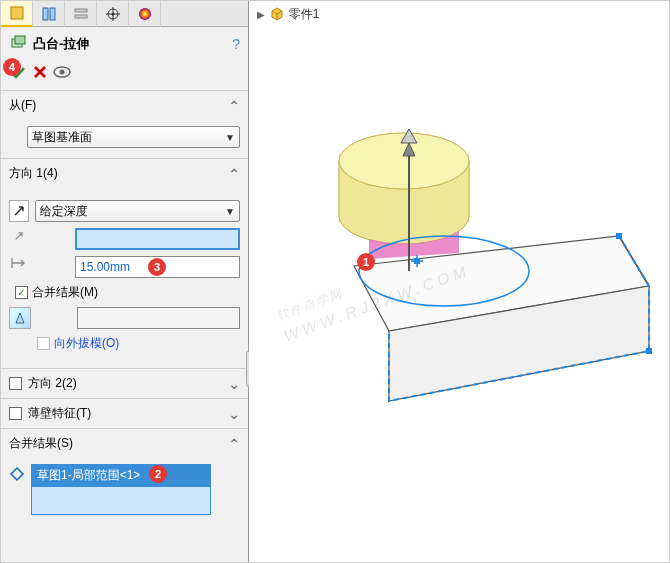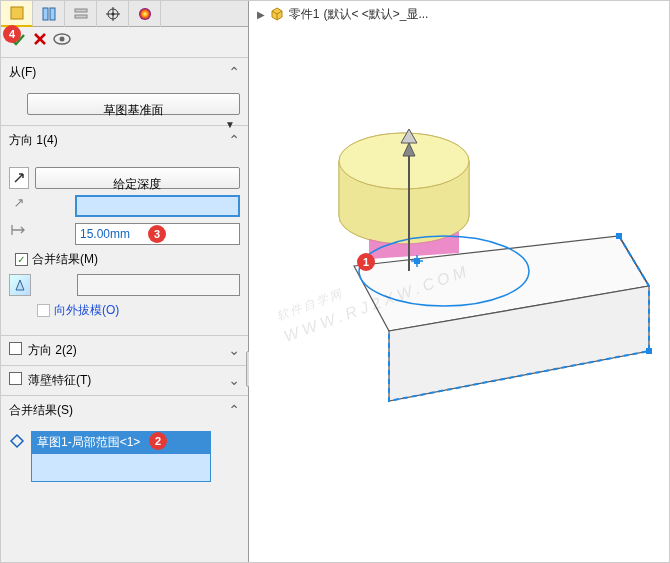--- a/index.html
+++ b/index.html
@@ -10,24 +10,24 @@
 .tab.active { background: #fff9d6; border-bottom: 2px solid #e6b800; }
 .feature-header { display: flex; align-items: center; padding: 6px 8px; }
 .feature-header .icon { margin-right: 6px; }
 .feature-title { font-weight: bold; font-size: 13px; }
 .help-icon { margin-left: auto; color: #4a90d9; font-size: 14px; }
 .action-bar { display: flex; align-items: center; gap: 6px; padding: 4px 8px 8px; }
 .ok-btn { color: #2e8b2e; width: 18px; height: 18px; display: flex; align-items: center; justify-content: center; font-size: 14px; position: relative; }
 .cancel-btn { color: #c00; font-size: 14px; }
 .eye-btn { color: #666; font-size: 14px; }
 .section { border-top: 1px solid #ccc; }
-.section-header { display: flex; align-items: flex-start; padding: 6px 8px; background: #f0f0f0; cursor: pointer; }
+.section-header { display: flex; align-items: center; padding: 6px 8px; background: #f0f0f0; cursor: pointer; }
 .section-header .chev { margin-left: auto; color: #666; font-size: 14px; }
 .section-body { padding: 6px 8px 10px; background: #f0f0f0; }
-.combo { width: 100%; height: 22px; border: 1px solid #888; background: linear-gradient(#fff,#eee); padding: 8px 4px; display: flex; align-items: center; border-radius: 2px; flex-direction: column; }
+.combo { width: 100%; height: 22px; border: 1px solid #888; background: linear-gradient(#fff,#eee); padding: 2px 4px; display: flex; align-items: center; border-radius: 2px; }
 .combo .arrow { margin-left: auto; color: #333; font-size: 10px; }
 .row { display: flex; gap: 6px; margin: 6px 0; }
 .flip-btn { width: 22px; height: 22px; border: 1px solid #aaa; background: #fff; display: flex; align-items: center; justify-content: center; }
 .input-box { flex: 1; height: 22px; border: 1px solid #888; background: #fff; padding: 0 4px; display: flex; align-items: center; margin-left: 40px; }
 .input-box.selected { background: #cde6ff; border: 1px solid #3a8ed8; }
 .depth-icon { color: #888; font-size: 13px; width: 20px; text-align: center; }
 .checkbox-row { display: flex; align-items: center; gap: 4px; margin: 6px 0 6px 6px; }
 .checkbox { width: 13px; height: 13px; border: 1px solid #666; background: #fff; display: flex; align-items: center; justify-content: center; font-size: 10px; color: #2e8b2e; }
 .draft-icon { width: 22px; height: 22px; border: 1px solid #aaa; background: linear-gradient(135deg,#dff,#bdf); display: flex; align-items: center; justify-content: center; font-size: 11px; color: #369; }
 .contour-box { margin-left: 26px; background: #3a8ed8; color: #fff; padding: 3px 6px; position: relative; width: 180px; }
@@ -79,20 +79,30 @@
             <radialGradient id="g1">
               <stop offset="0%" stop-color="#ff8"></stop>
               <stop offset="50%" stop-color="#f80"></stop>
               <stop offset="100%" stop-color="#808"></stop>
             </radialGradient>
           </defs>
         </svg>
     </div>
   </div>
 
+  <div class="feature-header">
+    <span class="icon">
+      <svg width="18" height="18">
+          <rect x="3" y="6" width="10" height="8" fill="#c8e6c9" stroke="#2e7d32"></rect>
+          <rect x="6" y="3" width="10" height="8" fill="#a5d6a7" stroke="#2e7d32"></rect>
+        </svg>
+    </span>
+    <span class="feature-title">凸台-拉伸</span>
+    <span class="help-icon">?</span>
+  </div>
 
   <div class="action-bar">
     <span class="ok-btn">
       <svg width="16" height="16">
           <path d="M2 8 L6 12 L14 3" stroke="#2e8b2e" stroke-width="2.5" fill="none"></path>
         </svg>
       <span class="badge" style="left:-6px; top:-6px">4</span>
     </span>
     <span class="cancel-btn">
       <svg width="14" height="14">
@@ -217,21 +227,20 @@
 <div class="viewport">
   <div class="breadcrumb">
     <span class="arrow">▶</span>
     <span class="part-icon">
       <svg width="16" height="16">
           <path d="M3 6 L8 3 L13 6 L13 12 L8 15 L3 12 Z" fill="#f2c94c" stroke="#b8860b"></path>
           <path d="M3 6 L8 9 L13 6 M8 9 L8 15" stroke="#b8860b" fill="none"></path>
         </svg>
     </span>
     <span>零件1</span>
-    <span>(默认&lt; &lt;默认&gt;_显...</span>
   </div>
 
   <svg class="model" width="422" height="560">
 
     <ellipse cx="155" cy="215" rx="65" ry="28" fill="#e8e089" stroke="#c8b860" stroke-width="1"></ellipse>
     <ellipse cx="155" cy="160" rx="65" ry="28" fill="#f5f0a0" stroke="#c8b860" stroke-width="1"></ellipse>
     <path d="M90 160 L90 215 M220 160 L220 215" stroke="#c8b860" fill="none"></path>
     <path d="M90 160 A65 28 0 0 0 220 160 L220 215 A65 28 0 0 1 90 215 Z" fill="#ede696" stroke="#c8b860"></path>
     <ellipse cx="155" cy="160" rx="65" ry="28" fill="#f7f3b0" stroke="#c8b860"></ellipse>
 

